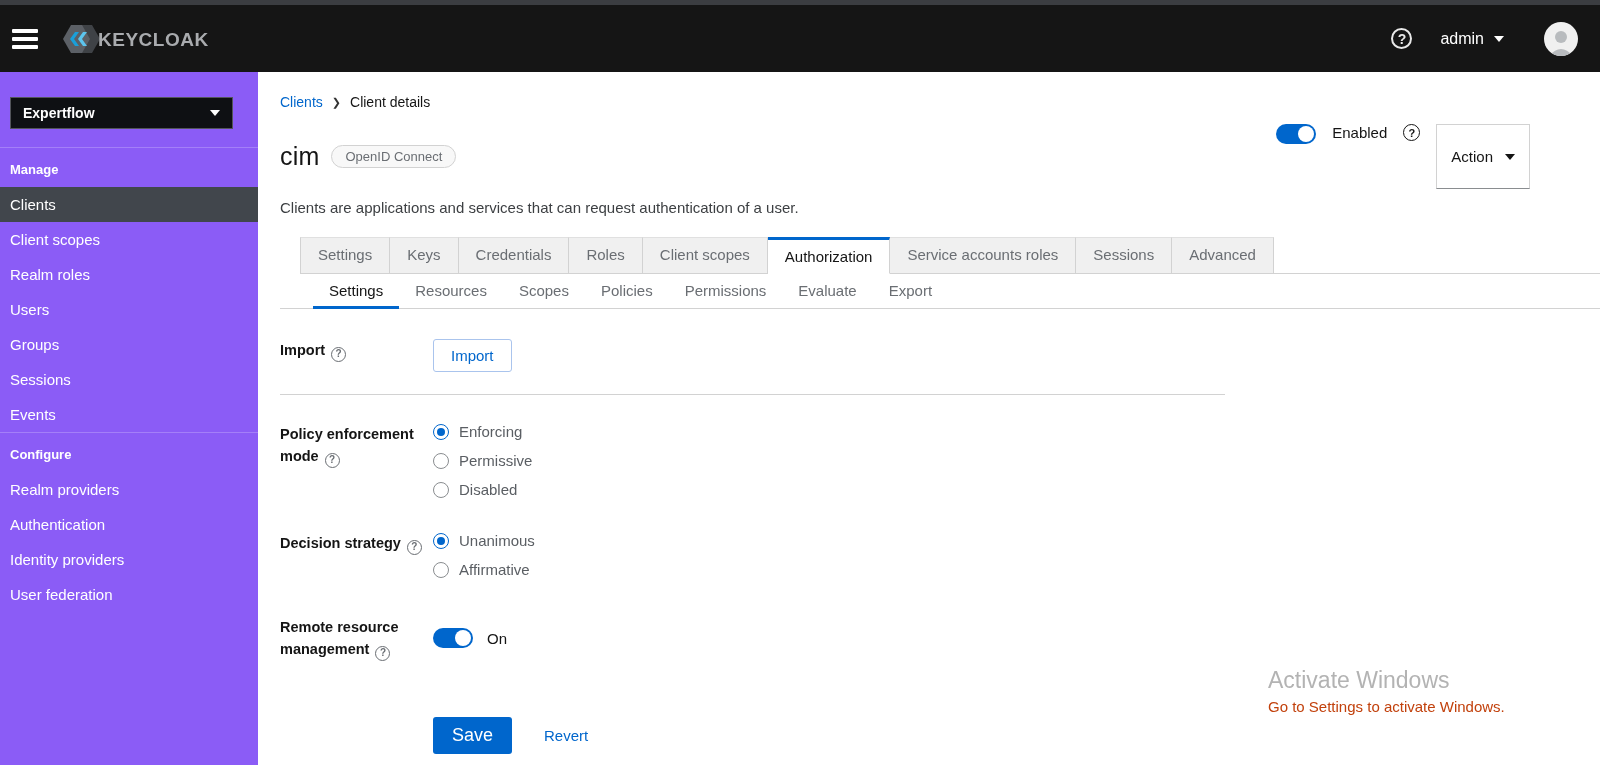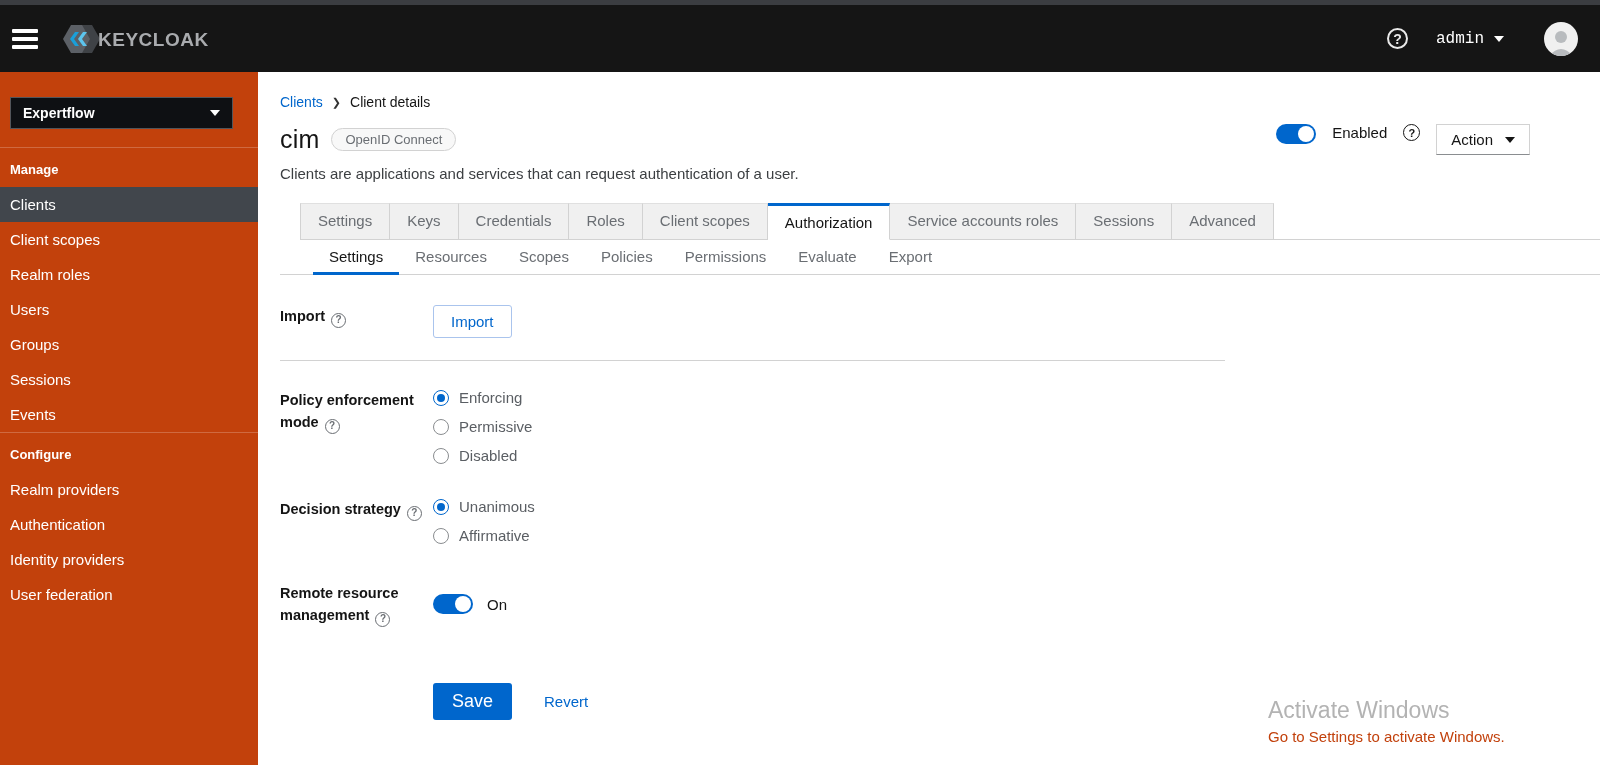--- a/index.html
+++ b/index.html
@@ -10,29 +10,29 @@
 
   
   .topstrip { height:5px; background:#3b3d41; }
   .masthead { height:67px; background:#151515; display:flex; align-items:center; padding:0 22px 0 12px; flex:0 0 auto; }
   .hamburger { width:26px; height:20px; display:flex; flex-direction:column; justify-content:space-between; cursor:pointer; background:none; border:none; margin-right:24px; }
   .hamburger span { display:block; height:4px; background:#fff; border-radius:1px; }
   .brand { display:flex; align-items:flex-end; }
   .masthead-right { margin-left:auto; display:flex; align-items:center; gap:28px; }
   .help-circle { width:21px; height:21px; border:2px solid #e9e9e9; border-radius:50%; color:#e9e9e9;
     font-size:14px; font-weight:bold; display:flex; align-items:center; justify-content:center; cursor:pointer; }
-  .user-menu { display:flex; align-items:center; gap:10px; color:#fff; font-size:16px; cursor:pointer;font-family:Liberation Mono, monospace; }
+  .user-menu { display:flex; align-items:center; gap:10px; color:#fff; font-size:16px; cursor:pointer; }
   .caret-down { width:0; height:0; border-left:5px solid transparent; border-right:5px solid transparent; border-top:6px solid #fff; display:inline-block; }
   .avatar { width:34px; height:34px; border-radius:50%; background:#f0f0f0; overflow:hidden; display:flex; align-items:flex-end; justify-content:center; cursor:pointer; margin-left:12px; }
 
   
   .body-row { flex:1; display:flex; min-height:0; }
 
   
-  .sidebar { width:258px; background:#c2410c; color:#fff; flex:0 0 auto; padding-top:25px; }
+  .sidebar { width:258px; background:#8b5cf6; color:#fff; flex:0 0 auto; padding-top:25px; }
   .realm-select { margin:0 25px 18px 10px; height:32px; background:#0e1013; border:1px solid #52555a;
     display:flex; align-items:center; justify-content:space-between; padding:0 12px; font-size:14px; font-weight:bold; cursor:pointer; }
   .realm-select .caret-down { border-top-color:#fff; }
   .nav-sep { border-top:1px solid rgba(255,255,255,0.22); margin:0; }
   .nav-title { font-size:13px; font-weight:bold; padding:14px 10px 10px 10px; color:#fff; }
   .nav-item { font-size:15px; color:#fff; padding:9px 10px; cursor:pointer; }
   .nav-item.active { background:#41464c; }
 
   
   .main { flex:1; background:#fff; position:relative; padding:0 0 0 22px; min-width:0; }
@@ -46,21 +46,21 @@
   .page-title { font-size:25px; font-weight:500; letter-spacing:0.2px; }
   .badge-pill { margin-left:12px; font-size:13px; color:#6a6e73; background:#f8f8f8; border:1px solid #d2d2d2;
     border-radius:12px; padding:3px 13px; }
   .title-controls { margin-left:auto; display:flex; align-items:flex-start; gap:16px; }
   .switch { width:40px; height:20px; border-radius:10px; background:#0066cc; position:relative; cursor:pointer; flex:0 0 auto; }
   .switch::after { content:""; position:absolute; top:2px; right:2px; width:16px; height:16px; border-radius:50%; background:#fff; }
   .enabled-label { font-size:15px; color:#151515; }
   .help-circle-dark { width:17px; height:17px; border:1.5px solid #151515; border-radius:50%; color:#151515;
     font-size:11px; font-weight:bold; display:flex; align-items:center; justify-content:center; cursor:pointer; }
   .action-btn { background:#fff; border:1px solid #d2d2d2; border-bottom-color:#8a8d90; font-size:15px; color:#151515;
-    padding:6px 14px; display:flex; align-items:center; gap:12px; cursor:pointer; font-family:inherit; }
+    padding:23px 14px; display:flex; align-items:center; gap:12px; cursor:pointer; font-family:inherit; }
   .action-btn .caret-down { border-top-color:#151515; }
 
   .page-desc { margin-top:10px; font-size:15px; color:#3c3f42; }
 
   
   .tabs { display:flex; margin-top:21px; margin-left:20px; align-items:stretch; }
   .tab { background:#f0f0f0; color:#6a6e73; font-size:15px; padding:8px 17px; cursor:pointer;
     border-top:1px solid #e0e0e0; border-bottom:1px solid #d2d2d2; border-right:1px solid #d2d2d2; }
   .tab:first-child { border-left:1px solid #d2d2d2; }
   .tab.active { background:#fff; color:#151515; border-top:3px solid #0066cc; border-bottom:1px solid #fff; }
@@ -93,21 +93,21 @@
   .radio-label { font-size:15px; color:#5a5e63; } .spacer-34 { height:34px; } .spacer-38 { height:38px; }
 
   .toggle-with-text { display:flex; align-items:center; gap:14px; }
   .toggle-state { font-size:15px; color:#151515; }
 
   .actions-row { margin-left:153px; margin-top:56px; display:flex; align-items:center; gap:32px; }
   .save-btn { background:#0066cc; color:#fff; border:none; border-radius:3px; font-size:18px; padding:8px 19px; cursor:pointer; font-family:inherit; }
   .revert-link { color:#0066cc; font-size:15px; cursor:pointer; text-decoration:none; }
 
   
-  .watermark { position:absolute; left:1010px; top:625px; color:#b5b5b5; pointer-events:none; }
+  .watermark { position:absolute; left:1010px; top:595px; color:#b5b5b5; pointer-events:none; }
   .watermark .wm1 { font-size:23px; color:#b3b3b3; }
   .watermark .wm2 { font-size:15px; color:#c2410c; margin-top:4px; }
 </style>
 </head>
 <body>
 
 <div class="app">
 
   <div class="topstrip"></div>
 

